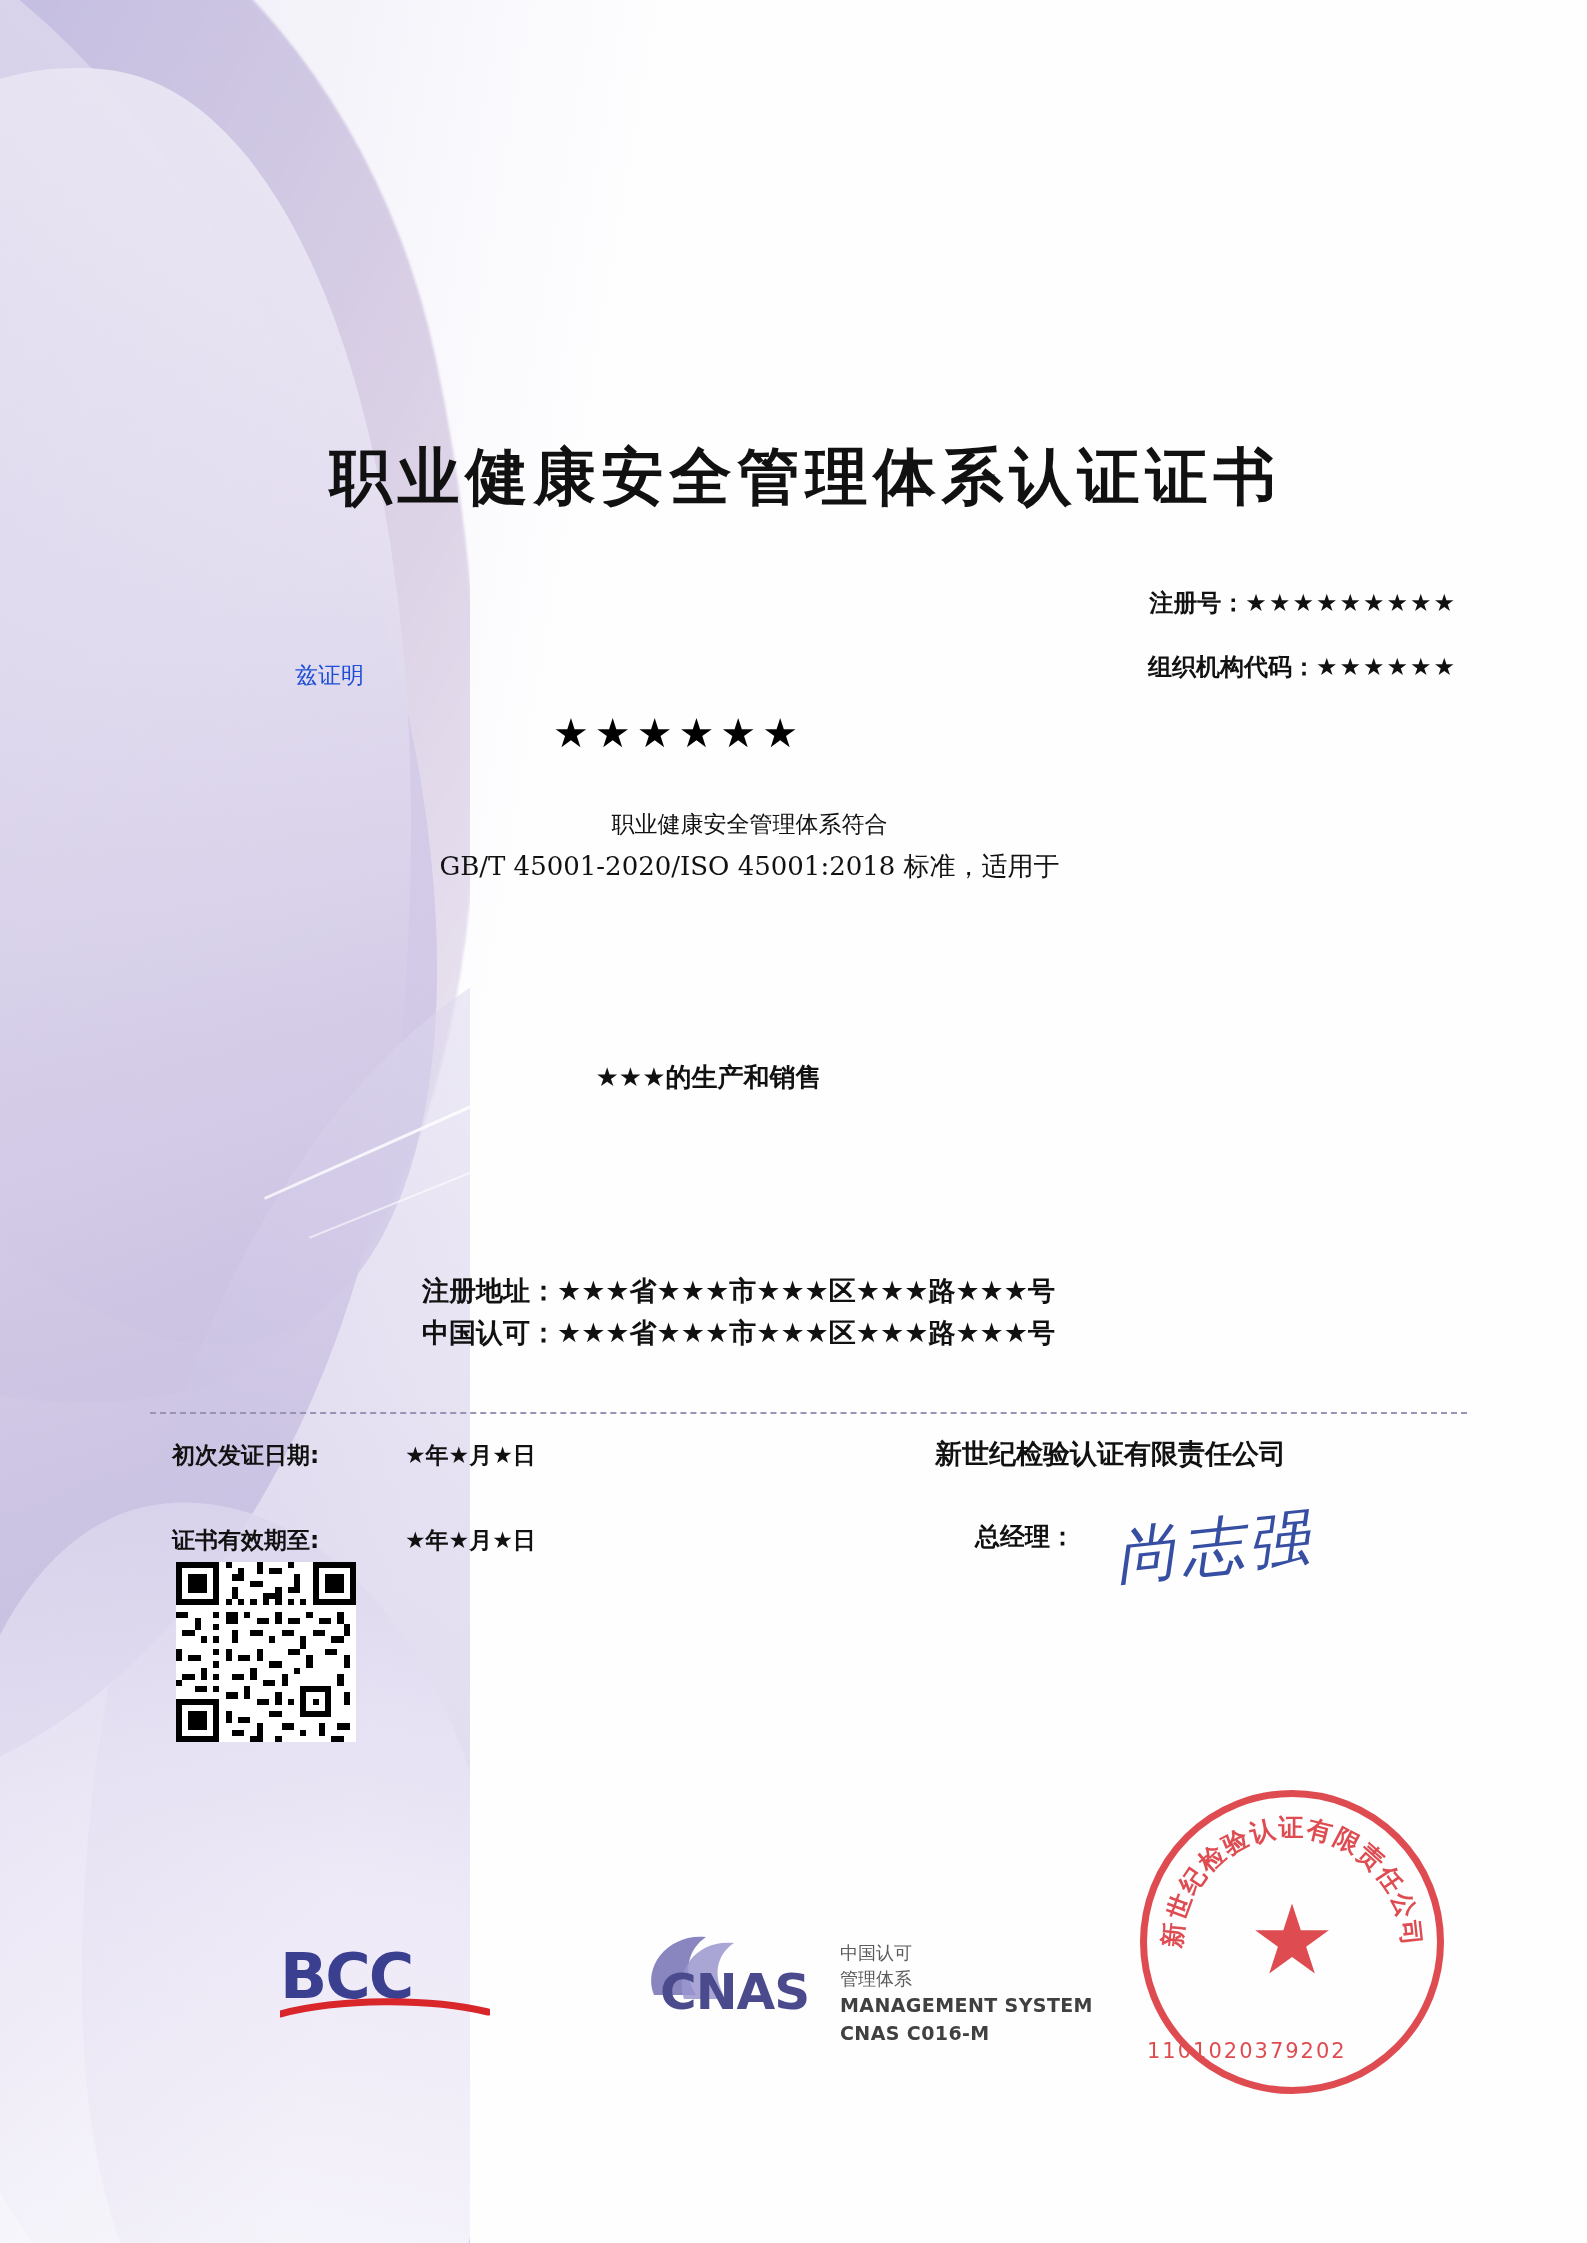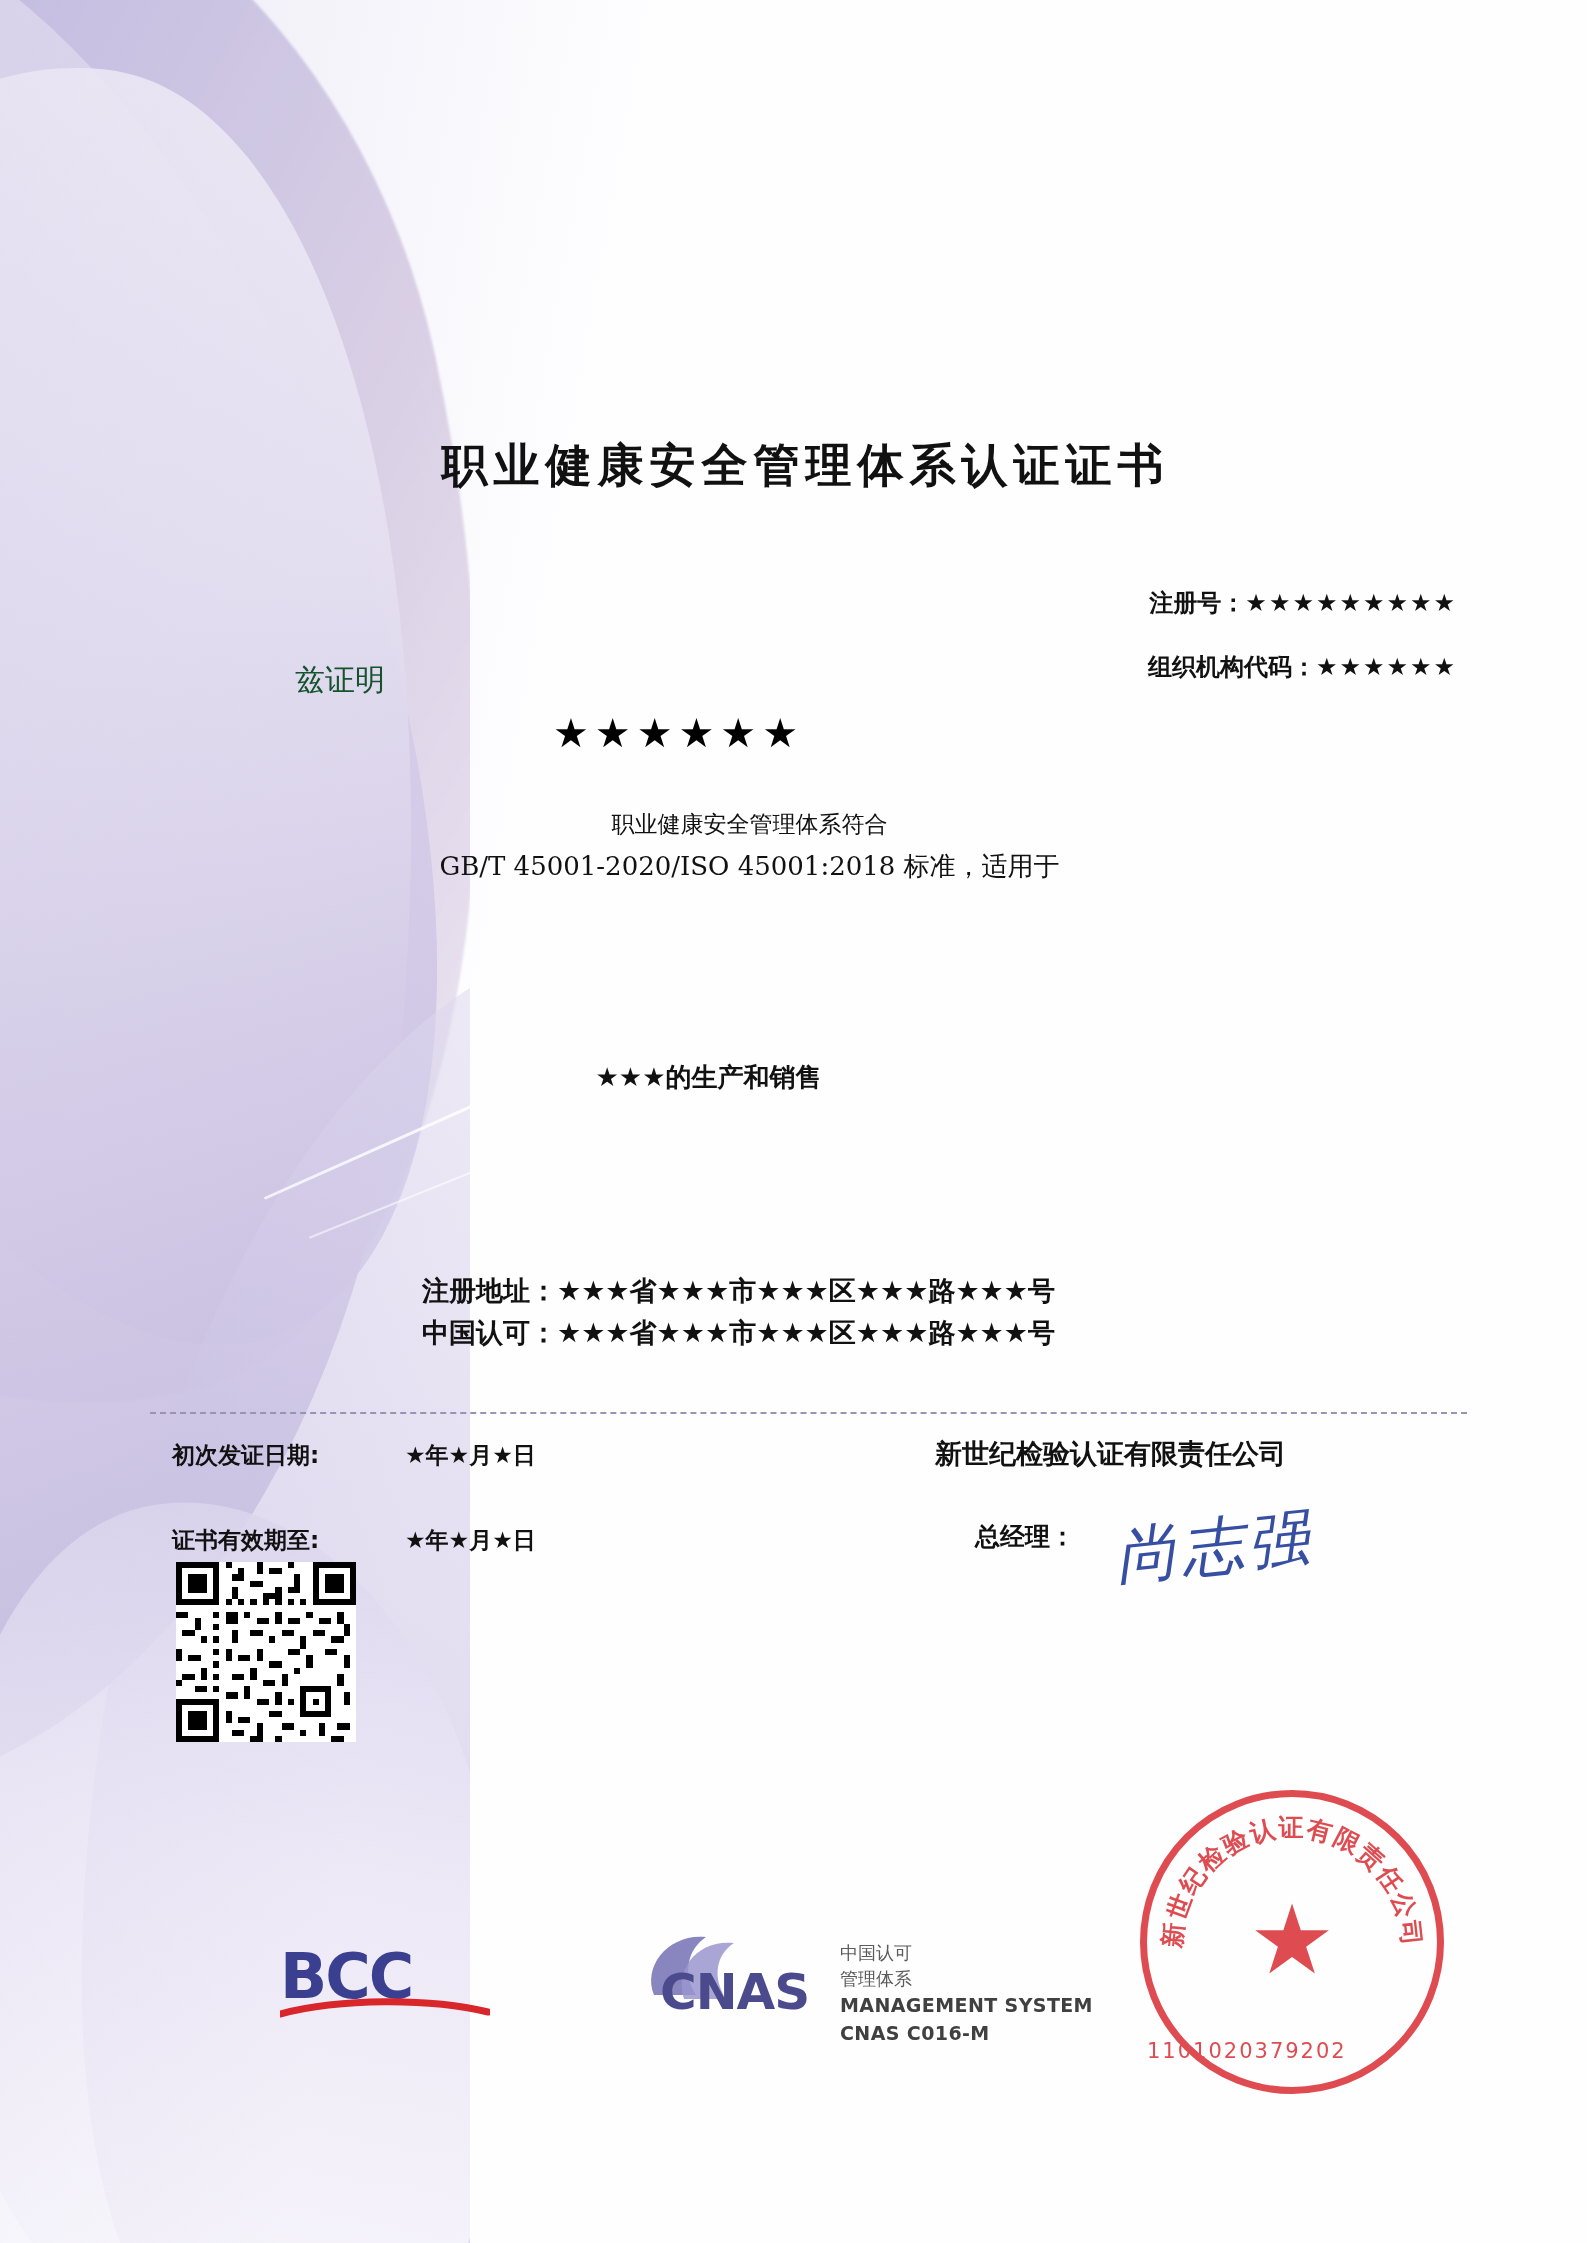--- a/index.html
+++ b/index.html
@@ -73,39 +73,39 @@
     pointer-events:none;
   }
 
   
   .content{position:absolute;inset:0;}
   .title{
     position:absolute;left:0;right:0;top:435px;
     text-align:center;
     font-family:"DejaVu Sans","Liberation Sans",sans-serif;
     font-weight:700;
-    font-size:46px;
+    font-size:62px;
     letter-spacing:6px;
     color:#111;
     padding-left:24px;
   }
   .reg-block{
     position:absolute;right:130px;top:560px;
     text-align:right;
     font-size:24px;
     color:#111;
     line-height:1.65;
     font-weight:600;
   }
   .reg-row{white-space:nowrap;margin-top:24px;}
   .stars{letter-spacing:2px;}
 
   .zizhengming{
     position:absolute;left:295px;top:660px;
-    font-size:30px;color:#14532d;
+    font-size:23px;color:#1d4ed8;
   }
   .org-stars{
     position:absolute;left:0;right:0;top:710px;
     text-align:center;
     font-size:40px;letter-spacing:6px;color:#000;
     padding-right:230px;
   }
   .standard{
     position:absolute;left:0;right:0;top:805px;
     text-align:center;

